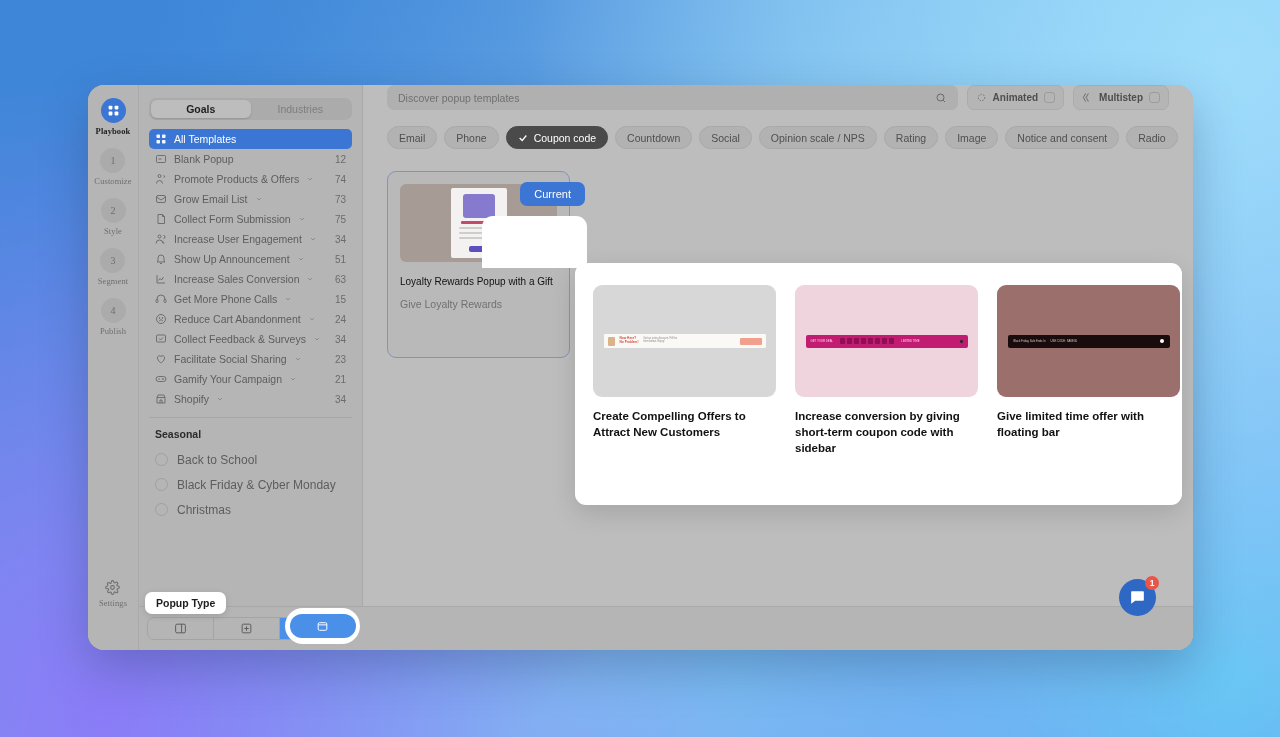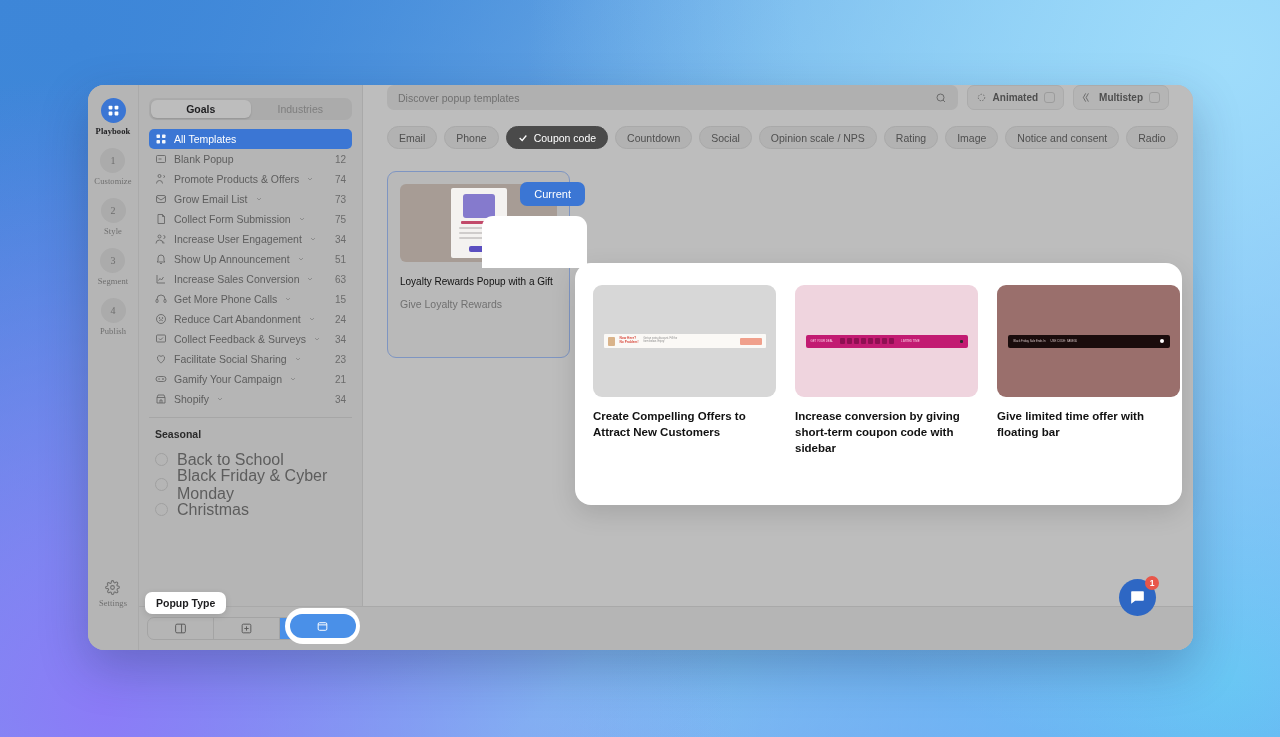--- a/index.html
+++ b/index.html
@@ -96,21 +96,21 @@
   .cat-row.sel .cat-ico { color: #fff; }
   .cat-name { font-size: 10.5px; color: #5d5d5d; white-space: nowrap; }
   .cat-row.sel .cat-name { color: #fff; }
   .chev { width: 8px; height: 8px; color: #777; opacity: .8; }
   .cat-count { margin-left: auto; font-size: 10px; color: #6b6b6b; }
 
   .side-div { height: 1px; background: #a6a6a6; margin: 8px 10px 0; }
   .season-head { font-size: 10.5px; font-weight: 700; color: #2b2b2b; padding: 10px 16px 7px; }
   .season-row { display: flex; align-items: center; gap: 9px; padding: 0 16px; height: 25px; }
   .season-dot { width: 13px; height: 13px; border-radius: 50%; border: 1.3px solid #a0a0a0; flex:0 0 13px; }
-  .season-name { font-size: 16px; color: #5d5d5d; }
+  .season-name { font-size: 12px; color: #5d5d5d; }
 
   
   .main { flex: 1; background: #bdbdbd; min-width: 0; position: relative; padding: 0 24px; }
   .main-title { font-size: 19px; font-weight: 700; color: #111; padding: 28px 0 16px; letter-spacing: .1px; }
 
   .search-row { display: flex; align-items: center; gap: 9px; }
   .search-box {
     flex: 1; height: 25px; background: #b0b0b0; border-radius: 7px;
     display: flex; align-items: center; padding: 0 11px;
   }
@@ -158,21 +158,21 @@
   .cur-title { font-size: 10px; font-weight: 400; color: #111; line-height: 1.35; margin-top: 13px; }
   .cur-sub { font-size: 10.5px; color: #717171; margin-top: 9px; }
 
   
   .spot-chip {
     position: absolute; left: 482px; top: 216px; width: 105px; height: 52px;
     background: #fff; border-radius: 11px 11px 0 0; z-index: 20;
   }
   .spot-panel {
     position: absolute; left: 575px; top: 263px; width: 607px; height: 242px;
-    background: #fff; border-radius: 16px; z-index: 19;
+    background: #fff; border-radius: 11px; z-index: 19;
     box-shadow: 0 8px 26px rgba(0,0,0,.13);
     padding: 22px 18px 0;
     display: flex; gap: 19px;
   }
   .tcard { width: 183px; }
   .tthumb { width: 183px; height: 112px; border-radius: 9px; display: flex; align-items: center; justify-content: center; }
   .tthumb.g1 { background: #d7d7d7; }
   .tthumb.g2 { background: #efd4de; }
   .tthumb.g3 { background: #9a6f6c; }
   .ttitle { font-size: 11.5px; font-weight: 700; color: #111; line-height: 1.37; margin-top: 12px; }

